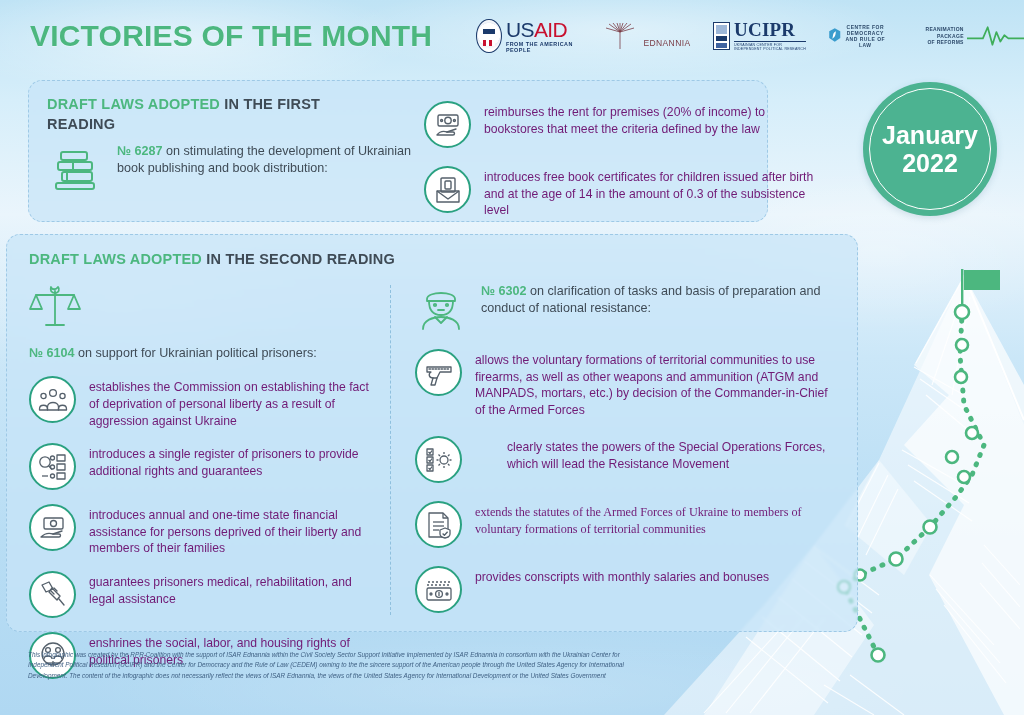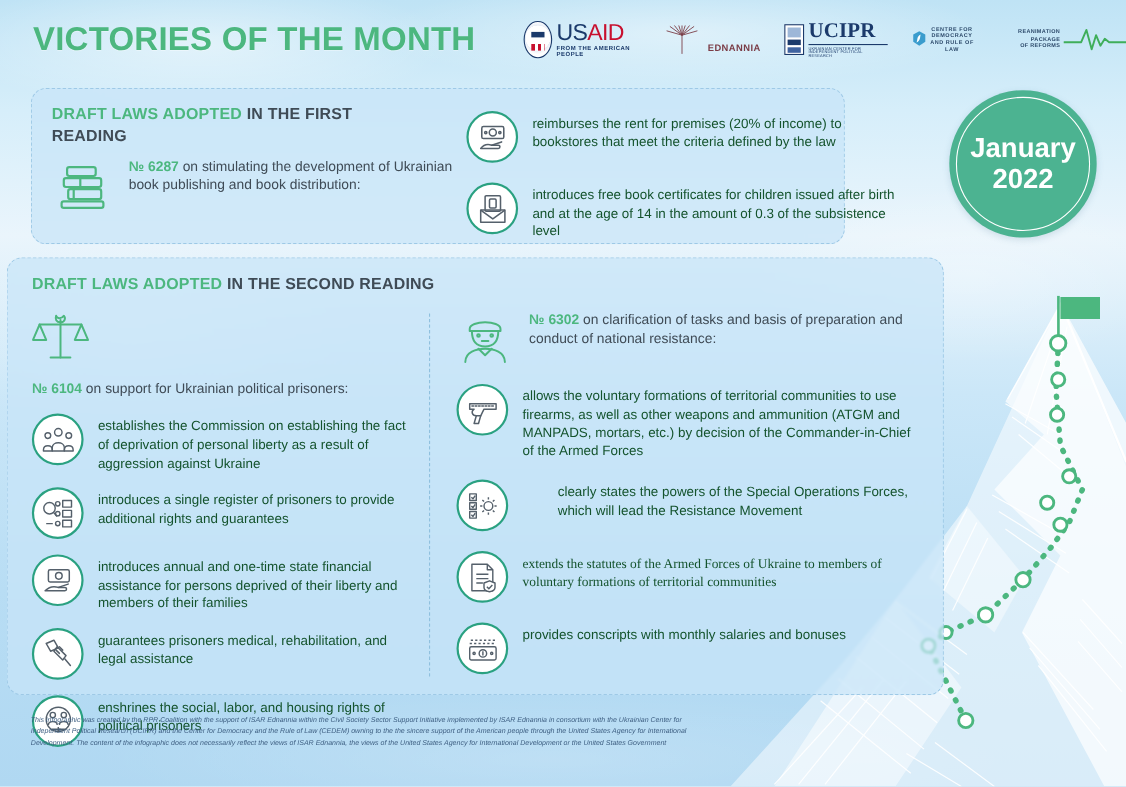--- a/index.html
+++ b/index.html
@@ -42,21 +42,21 @@
                       background: repeating-linear-gradient(90deg,#c8102e 0 3px,#fff 3px 6px); }
   .usaid-words { line-height: 1; }
   .usaid-words .big { font-size: 21px; font-weight: normal; letter-spacing: -.6px; }
   .usaid-words .big .us { color: #1b3a6b; }
   .usaid-words .big .aid { color: #c8102e; }
   .usaid-words .small { font-size: 5.4px; font-weight: bold; color: #1b3a6b; letter-spacing: .5px; margin-top: 2px; }
 
   
   .ednannia { text-align: center; line-height: 1; }
   .ednannia-mark { height: 26px; width: 46px; margin: 0 auto; }
-  .ednannia-word { font-size: 8.5px; font-weight: bold; color: #7a3c46; letter-spacing: .4px; margin-top: 15px; }
+  .ednannia-word { font-size: 8.5px; font-weight: normal; color: #7a3c46; letter-spacing: .4px; margin-top: 15px; }
 
   
   .ucipr { display: flex; align-items: center; gap: 4px; }
   .ucipr-mark { width: 28px; height: 28px; border: 1px solid #1b3a6b; position: relative; background: #fff; }
   .ucipr-mark i { position: absolute; left: 2px; right: 2px; display: block; background: #5b7fb5; }
   .ucipr-mark i:nth-child(1){ top: 2px; height: 9px; background:#9db7d8; }
   .ucipr-mark i:nth-child(2){ top: 13px; height: 5px; background:#1b3a6b; }
   .ucipr-mark i:nth-child(3){ top: 20px; height: 5px; background:#3f63a0; }
   .ucipr-text { line-height: 1; }
   .ucipr-text .w { font-size: 19px; font-weight: bold; color: #1b3a6b; font-family: "Liberation Serif", serif; letter-spacing: .2px; }
@@ -92,21 +92,21 @@
   .law-head .txt { font-size: 12.6px; line-height: 1.38; color: #3f4b56; }
   .law-head .txt .num { color: #4cb77f; font-weight: bold; }
 
   
   .bullet { display: flex; align-items: flex-start; gap: 13px; margin-bottom: 14px; }
   .bullet .badge {
     flex: 0 0 auto; width: 47px; height: 47px; border-radius: 50%;
     background: #fff; border: 2.6px solid #2aa181;
     display: flex; align-items: center; justify-content: center;
   }
-  .bullet .btxt { font-size: 12.2px; line-height: 1.36; color: #14532d; padding-top: 3px; }
+  .bullet .btxt { font-size: 12.2px; line-height: 1.36; color: #701a75; padding-top: 3px; }
 
   
   #month-badge {
     position: absolute; right: 27px; top: 82px; width: 134px; height: 134px;
     border-radius: 50%; background: #4cb391; z-index: 6;
     display: flex; align-items: center; justify-content: center;
     box-shadow: 0 2px 7px rgba(60,110,140,.18);
   }
   #month-badge .ring { position: absolute; inset: 6px; border-radius: 50%; border: 1.6px solid #ffffff; }
   #month-badge .mtext { position: relative; text-align: center; color: #fff; font-weight: bold; font-size: 25px; line-height: 1.12; }

